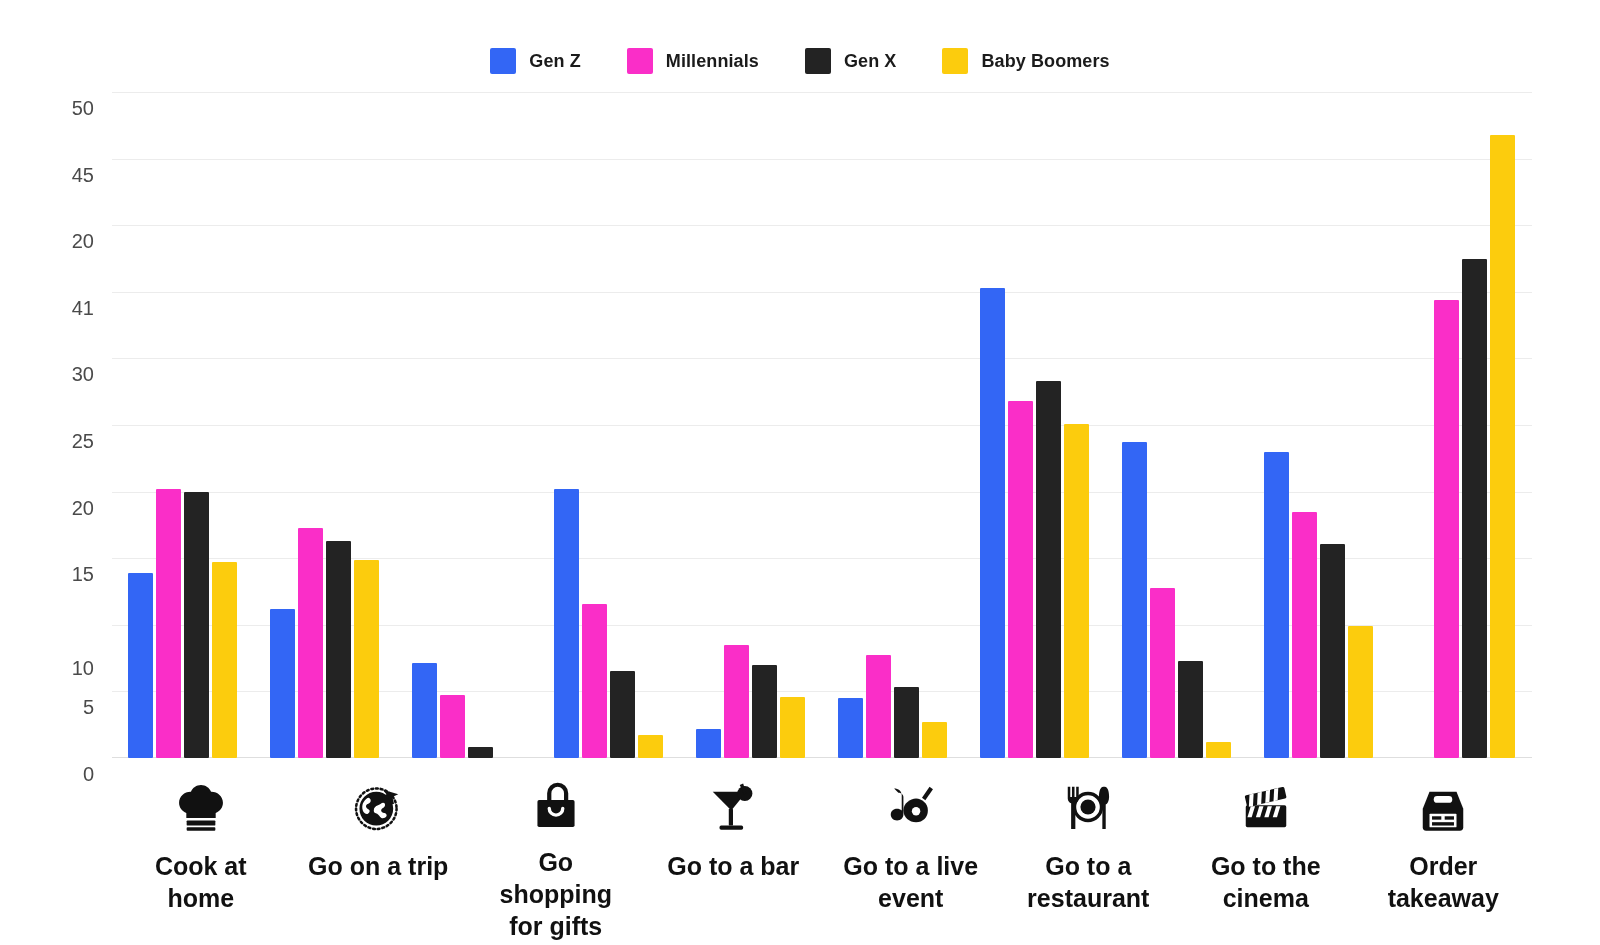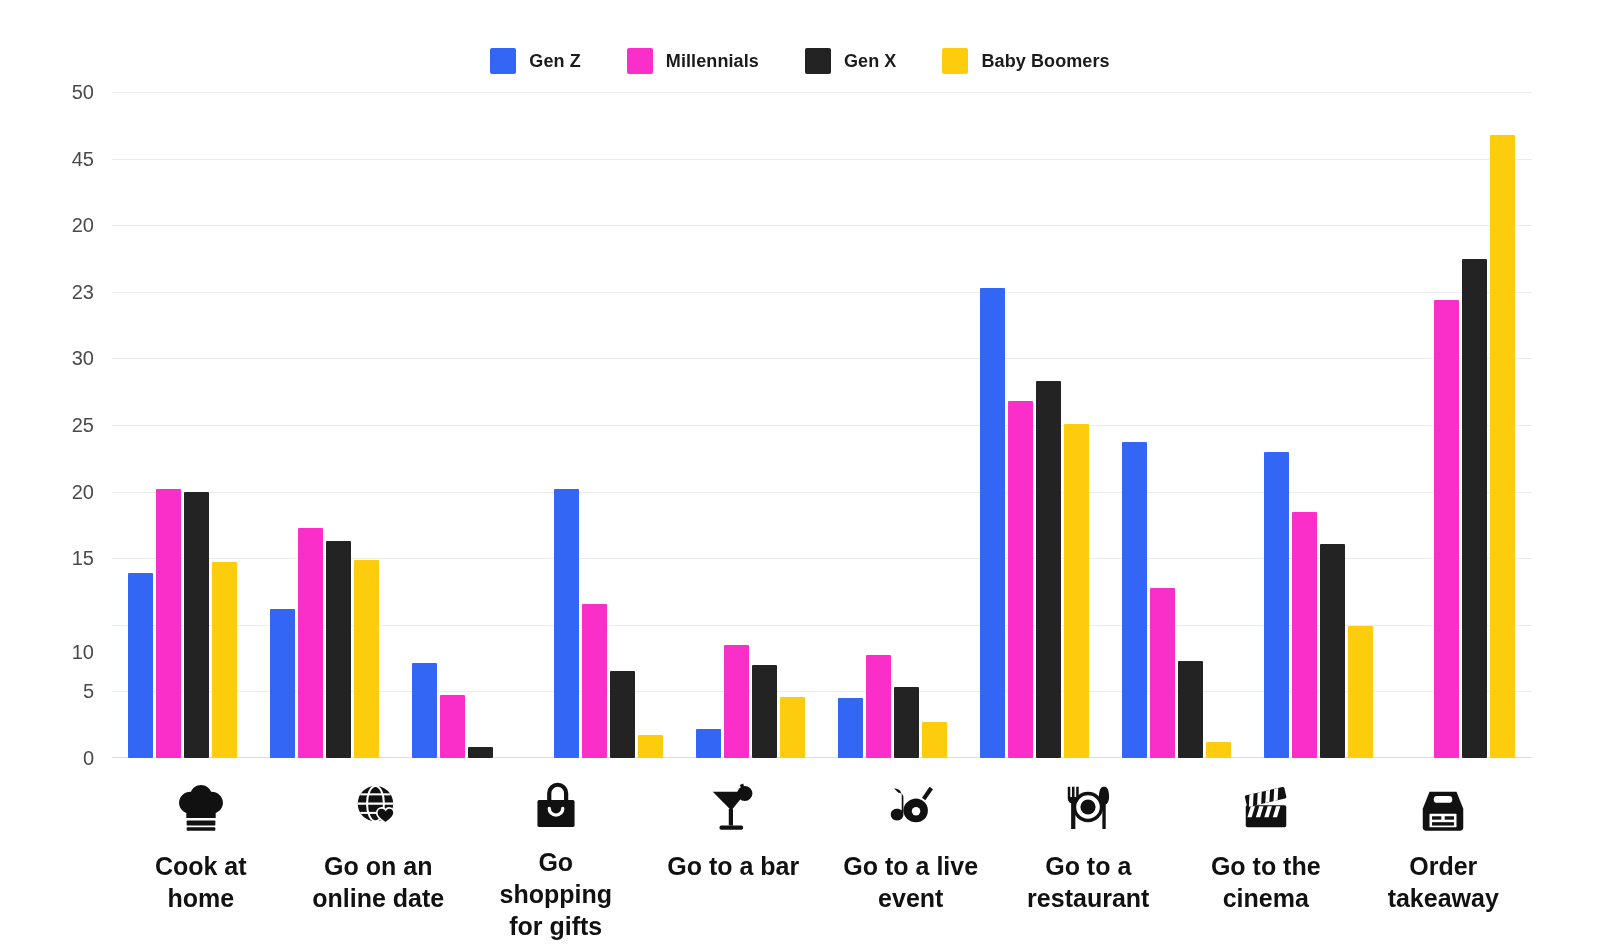--- a/index.html
+++ b/index.html
@@ -90,20 +90,21 @@
   #yticks {
     position: absolute;
     left: 112px;
     top: 92px;
     width: 1420px;
     height: 666px;
   }
   #yticks .ytick {
     right: auto;
     left: -78px;
+    margin-top: 16px;
   }
 
   
   #groups {
     position: absolute;
     left: 112px;
     top: 92px;
     width: 1420px;
     height: 666px;
     display: flex;
@@ -206,21 +207,21 @@
     </div>
 
   <div id="yticks">
       <div class="ytick" style="top: 666px;">0</div>
       <div class="ytick" style="top: 599.4px;">5</div>
       <div class="ytick" style="top: 560px;">10</div>
       <div class="ytick" style="top: 466.2px;">15</div>
       <div class="ytick" style="top: 399.6px;">20</div>
       <div class="ytick" style="top: 333px;">25</div>
       <div class="ytick" style="top: 266.4px;">30</div>
-      <div class="ytick" style="top: 199.8px;">23</div>
+      <div class="ytick" style="top: 199.8px;">41</div>
       <div class="ytick" style="top: 133.2px;">20</div>
       <div class="ytick" style="top: 66.6px;">45</div>
       <div class="ytick" style="top: 0px;">50</div>
     </div>
 
   <div id="groups">
       <div class="group">
         <div class="bars">
           <div class="bar" style="height: 185.148px; background: rgb(51, 102, 245);"></div>
           <div class="bar" style="height: 269.064px; background: rgb(250, 46, 200);"></div>
@@ -309,32 +310,26 @@
             <path fill="#111" d="M32 6c-5.4 0-10 3.3-11.9 8C12.6 13.7 6 19.6 6 27c0 5.6 3.6 10.3 8.6 12v6h34.8v-6c5-1.7 8.6-6.4 8.6-12 0-7.4-6.6-13.3-14.1-13C41.9 9.3 37.4 6 32 6z"></path>
             <rect fill="#111" x="15" y="48" width="34" height="6" rx="1"></rect>
             <rect fill="#111" x="15" y="56" width="34" height="4" rx="1"></rect>
           </svg>
         </div>
         <div class="cat-label">Cook at home</div>
       </div>
       <div class="xcell">
         <div class="cat-icon">
           <svg viewBox="0 0 64 64" width="54" height="54">
-            <circle cx="29" cy="28" r="21" fill="#111"></circle>
-            <g fill="none" stroke="#fff" stroke-width="2.4">
-              <ellipse cx="29" cy="28" rx="10" ry="21"></ellipse>
-              <line x1="8" y1="28" x2="50" y2="28"></line>
-              <line x1="11" y1="17" x2="47" y2="17"></line>
-              <line x1="11" y1="39" x2="47" y2="39"></line>
-            </g>
-            <path fill="#111" stroke="#fff" stroke-width="2" d="M45 33c3.4 0 6 2.6 6 6.1 0 5.1-6.9 9.4-9.5 11.2-.4.3-1 .3-1.4 0C37.4 48.5 30.5 44.2 30.5 39.1c0-3.5 2.6-6.1 6-6.1 2 0 3.8 1 4.7 2.4.9-1.4 2.7-2.4 3.8-2.4z"></path>
-          </svg>
-        </div>
-        <div class="cat-label">Go on an
-online date</div>
+            <circle cx="30" cy="34" r="24" fill="none" stroke="#111" stroke-width="3" stroke-dasharray="2.2 3.4" stroke-linecap="round"></circle>
+            <path fill="#111" d="M30 14c-11 0-20 9-20 20s9 20 20 20 20-9 20-20-9-20-20-20zm-9 7c2 1 3 3 2 5s-4 2-5 4 1 4 3 5 1 4-1 5-5-1-6-4-1-7 1-10 4-5 6-5zm17 6c2 0 3 2 2 4s-3 2-4 4 1 4 3 4 4 2 3 4-4 3-6 2-3-4-5-5-4-1-4-4 2-5 5-6 4-3 6-3z"></path>
+            <path fill="#111" d="M40 12l16 5-7 3 2 8-3 1-4-7-6 2-1-4 5-3-4-5z"></path>
+          </svg>
+        </div>
+        <div class="cat-label">Go on a trip</div>
       </div>
       <div class="xcell">
         <div class="cat-icon">
           <svg viewBox="0 0 64 64" width="54" height="54">
             <path fill="none" stroke="#111" stroke-width="5" d="M24 26V18a10 10 0 0 1 20 0v8"></path>
             <rect fill="#111" x="10" y="26" width="44" height="32" rx="2"></rect>
             <path fill="none" stroke="#fff" stroke-width="4" stroke-linecap="round" d="M24 36a8 8 0 0 0 16 0"></path>
           </svg>
         </div>
         <div class="cat-label">Go shopping

